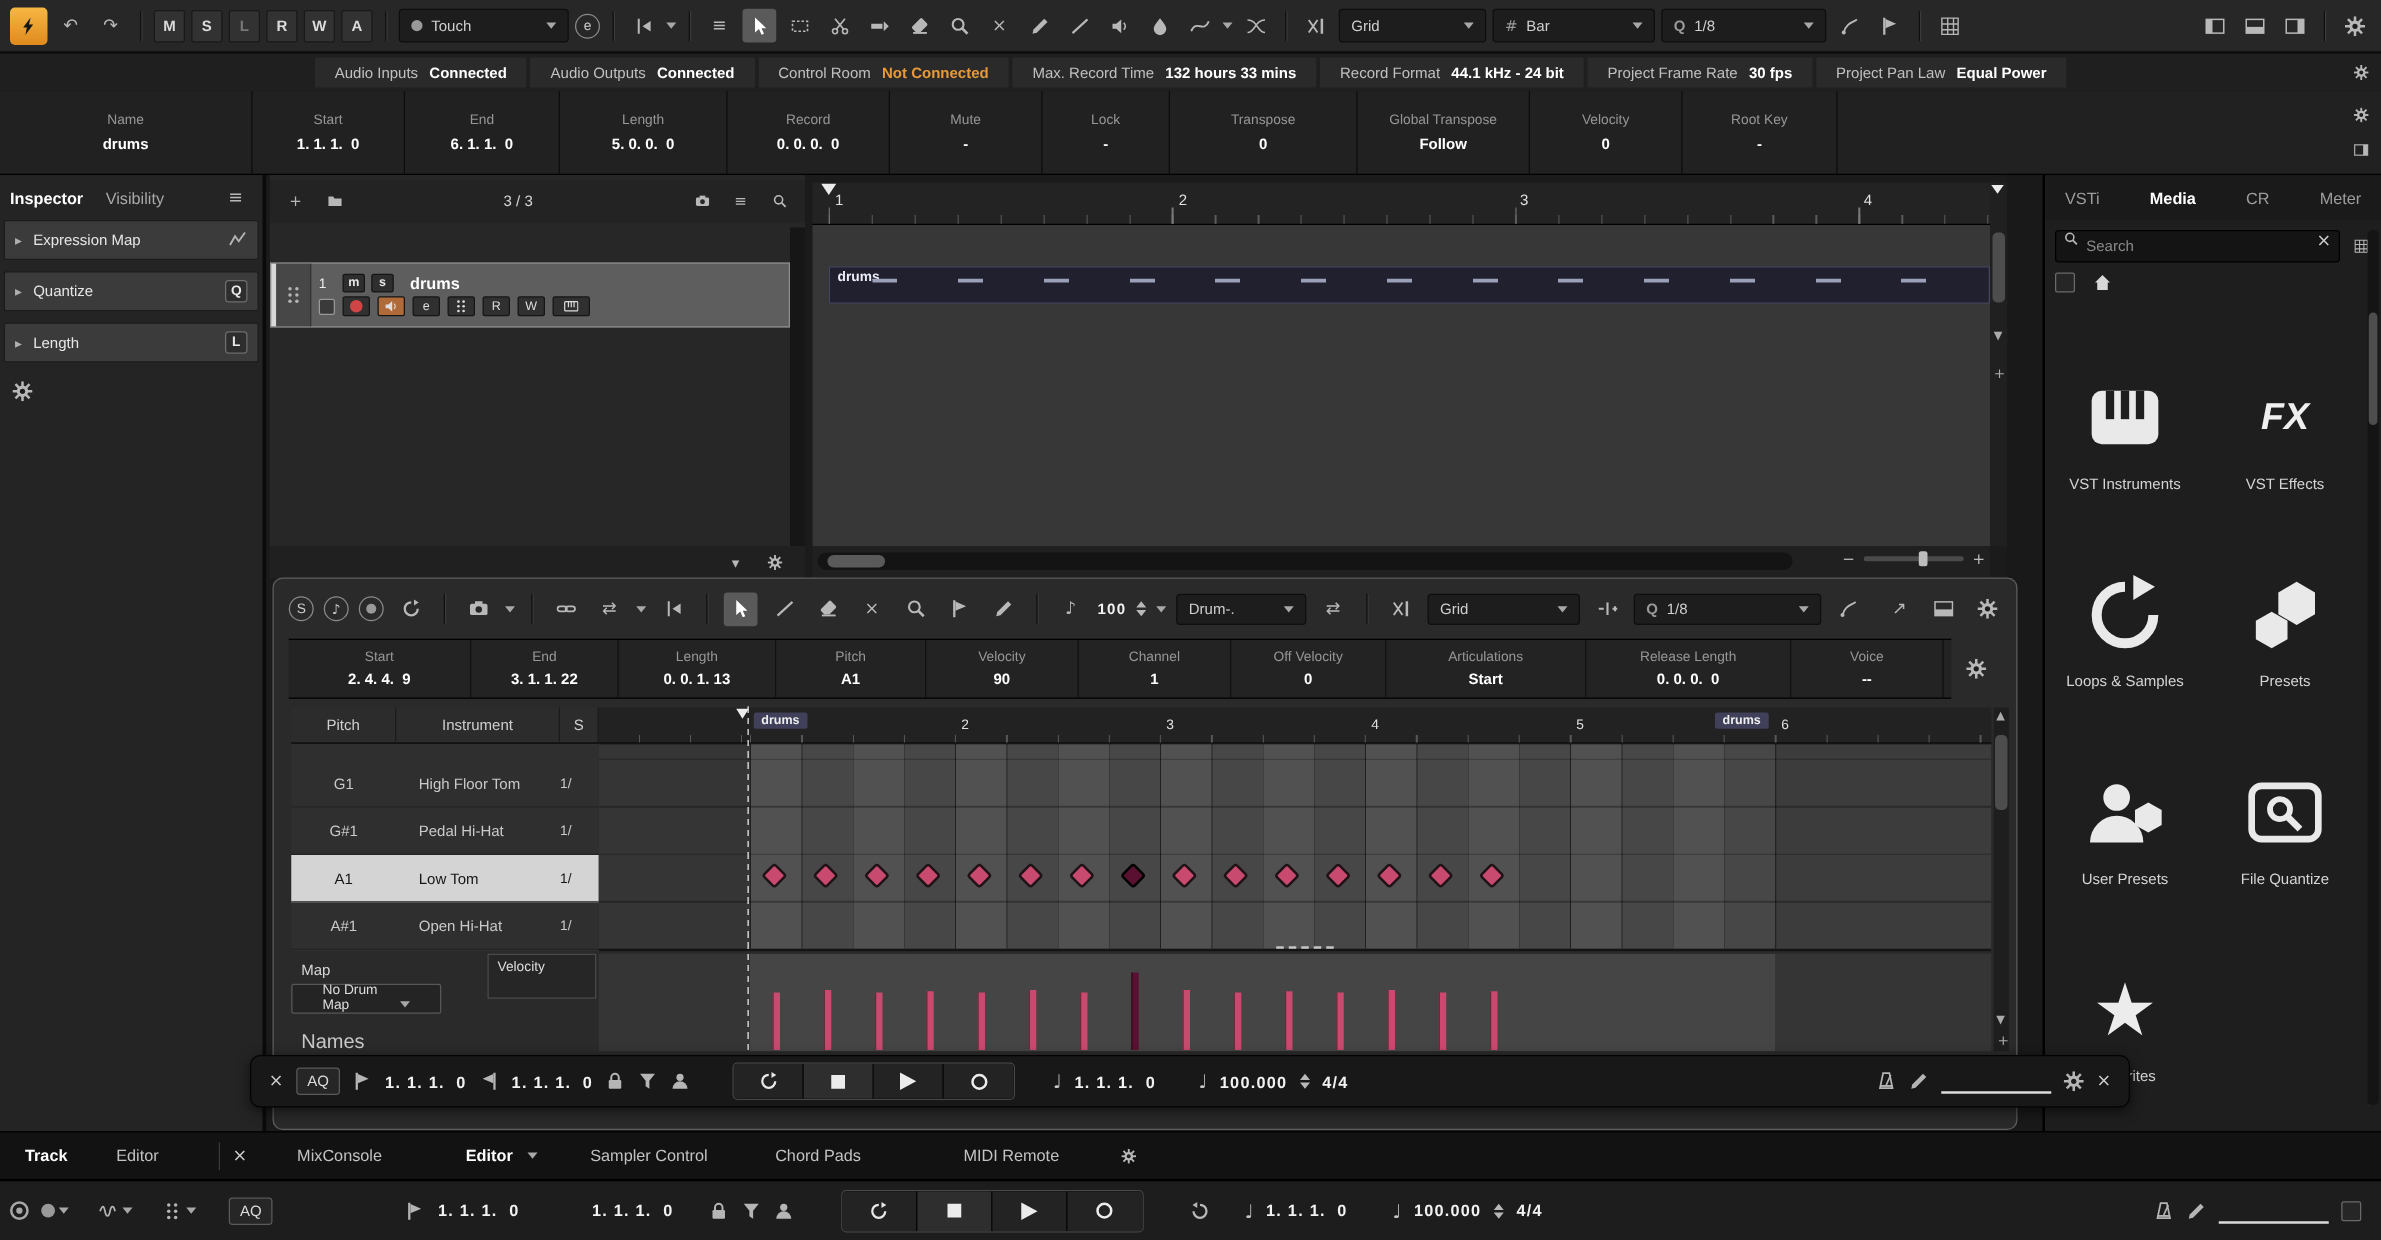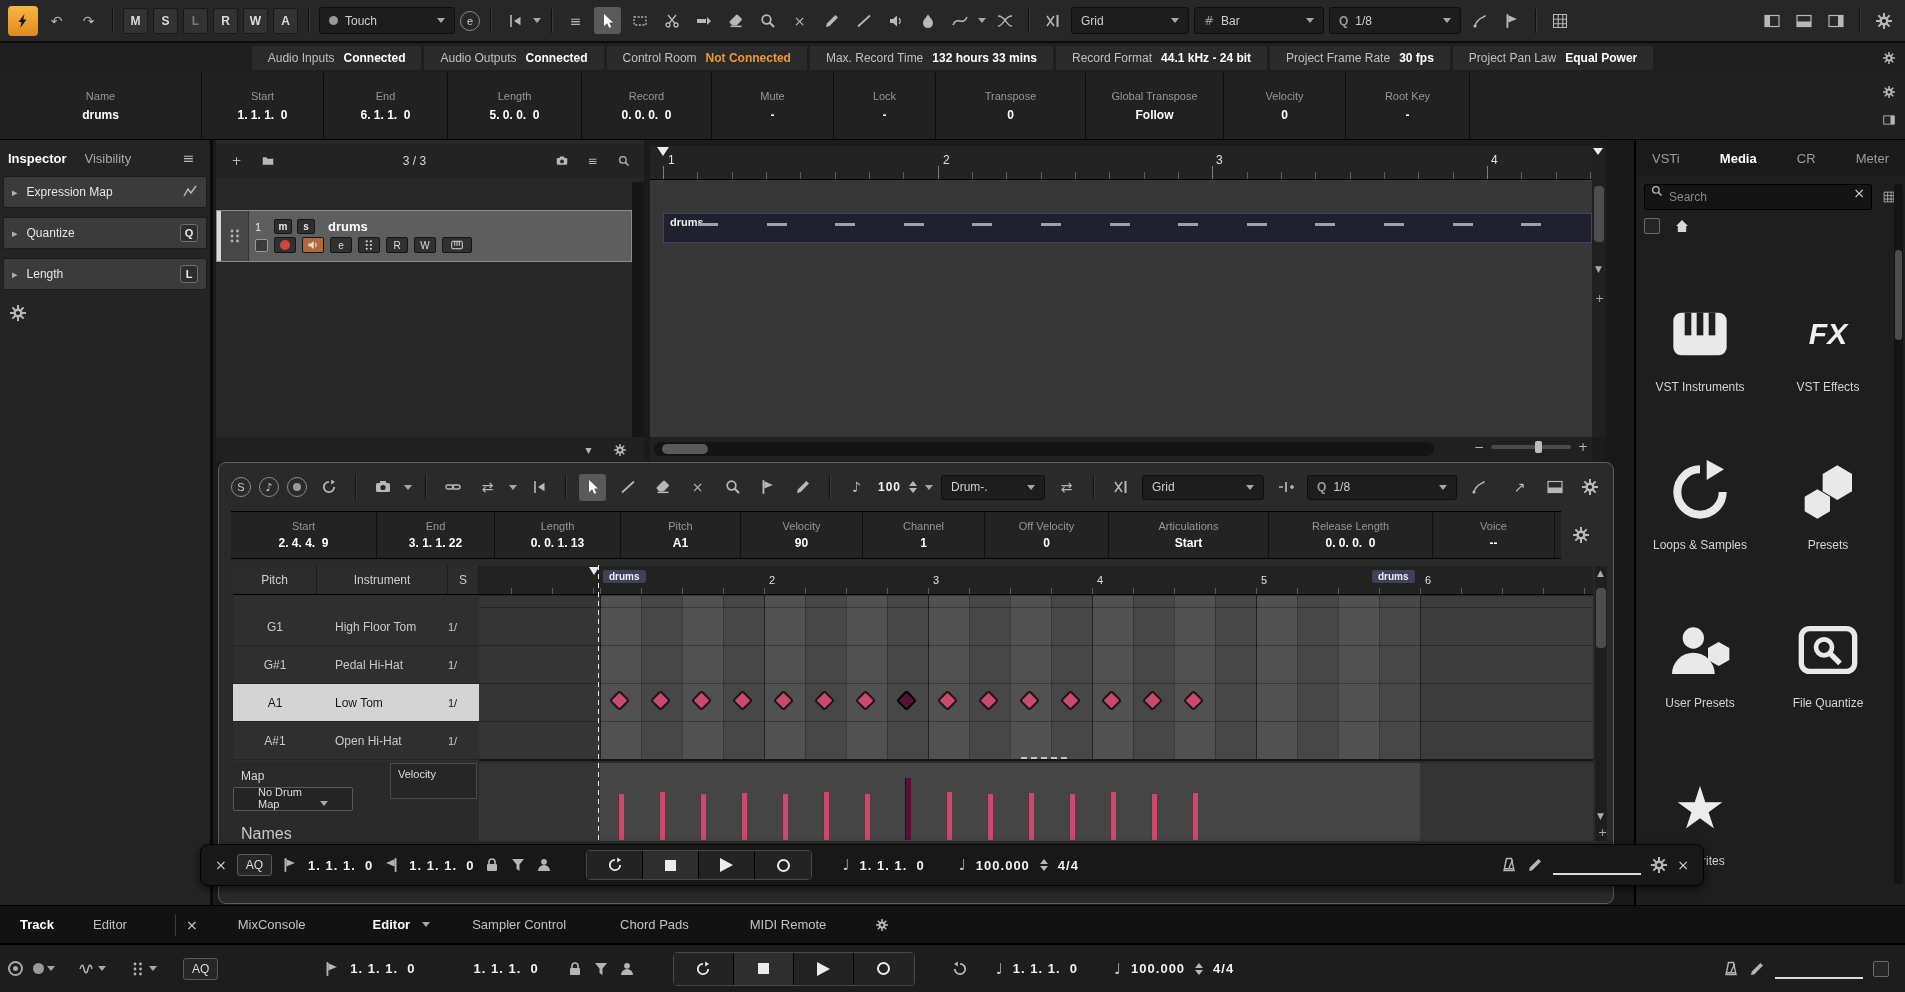--- a/index.html
+++ b/index.html
@@ -1120,21 +1120,21 @@
   <div id="bottomtabs" class="abs fx">
     <span class="btab on" style="margin-left:20px">Track</span>
     <span class="btab" style="margin-left:39px">Editor</span>
     <span class="vdiv" style="margin-left:48px"></span>
     <span class="xbtn glyph" style="margin-left:10px">×</span>
     <span class="btab" style="margin-left:40px">MixConsole</span>
     <span class="btab on" style="margin-left:67px">Editor</span>
     <span class="car" style="margin-left:12px"></span>
     <span class="btab" style="margin-left:42px">Sampler Control</span>
     <span class="btab" style="margin-left:54px">Chord Pads</span>
-    <span class="btab" style="margin-left:61px">MIDI Remote</span>
+    <span class="btab" style="margin-left:82px">MIDI Remote</span>
     <span class="ib sm" style="margin-left:45px">
         <svg class="ic s12">
           <use href="#i-gear"></use>
         </svg>
       </span>
   </div>
 
   <div id="transport" class="abs transportbar">
     <span class="ring">
         <i></i>

